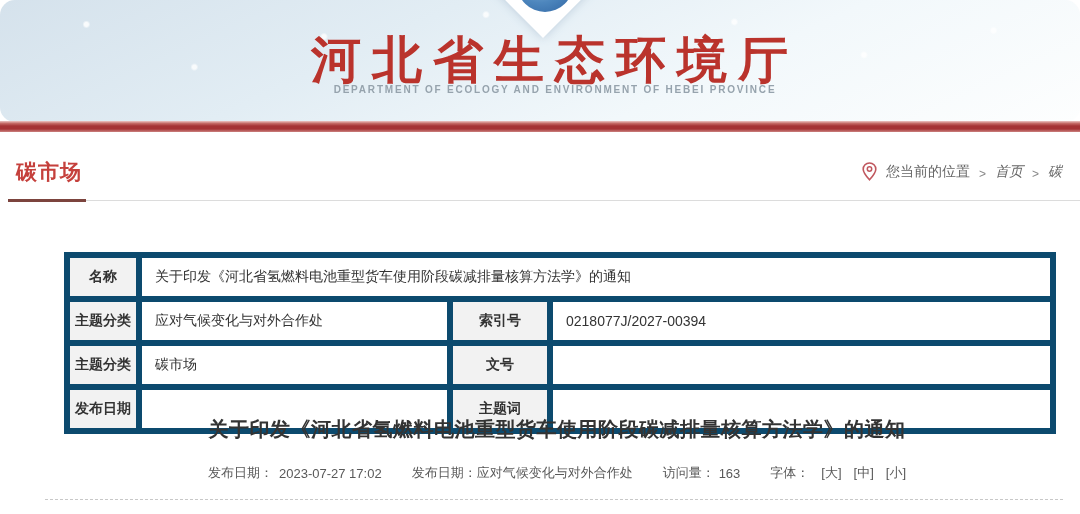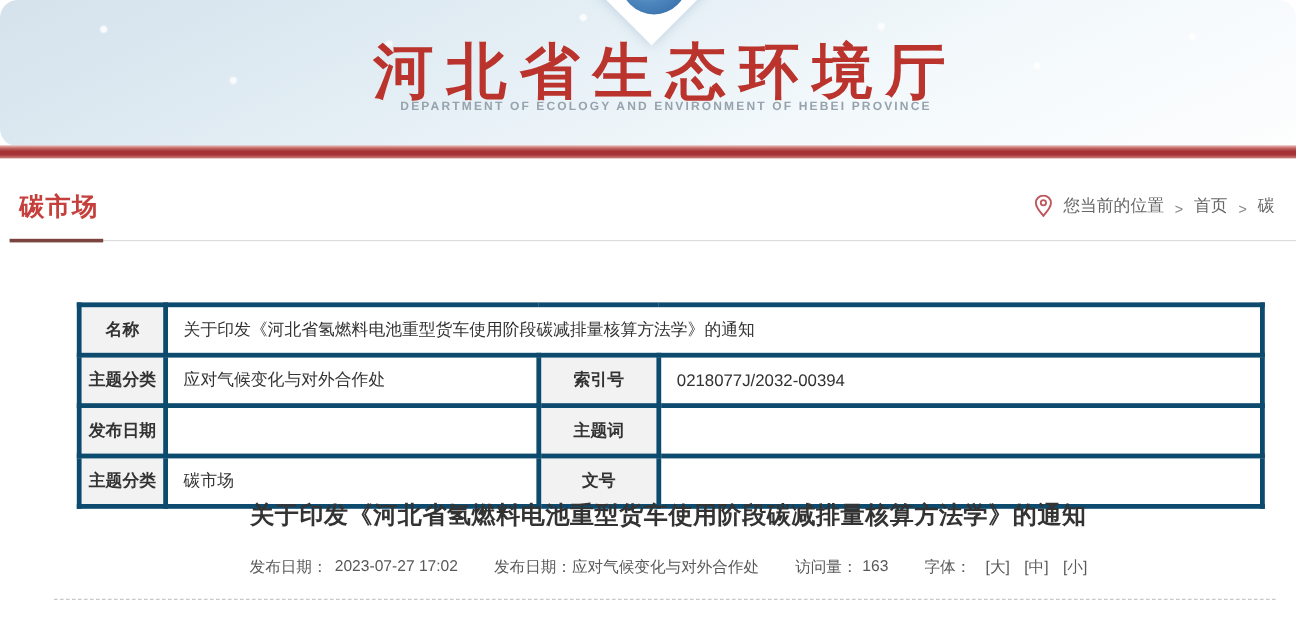--- a/index.html
+++ b/index.html
@@ -48,41 +48,41 @@
     position:absolute;left:16px;top:158px;font-size:21px;font-weight:bold;color:#c5403c;
     letter-spacing:1px;cursor:pointer;
   }
   .nav-line-gray{position:absolute;left:8px;top:200px;width:1072px;height:1px;background:#dcdcdc;}
   .nav-line-red{position:absolute;left:8px;top:199px;width:78px;height:3px;background:#7c443e;}
   .breadcrumb{
     position:absolute;left:862px;top:162px;display:flex;align-items:flex-end;gap:9px;
     font-size:14px;color:#666;white-space:nowrap;
   }
   .breadcrumb .sep{color:#888;font-size:12px;}
-  .breadcrumb .crumb{cursor:pointer;}
+  .breadcrumb .crumb{cursor:pointer;font-style:italic;}
   .pin{width:15px;height:19px;flex:0 0 auto;}
   
   .doc-table{
     position:absolute;left:64px;top:252px;border-collapse:collapse;table-layout:fixed;width:986px;
   }
   .doc-table td{
-    border:4px solid #0c4a6e;height:36px;font-size:14px;color:#333;overflow:hidden;white-space:nowrap;
+    border:6px solid #0c4a6e;height:36px;font-size:14px;color:#333;overflow:hidden;white-space:nowrap;
   }
   .doc-table td.lbl{background:#f2f2f2;font-weight:bold;text-align:center;}
   .doc-table td.val{padding:0 13px;text-align:left;background:#fff;}
   
   .art-title{
     position:absolute;left:64px;top:416px;width:986px;text-align:center;
     font-size:20px;font-weight:bold;color:#333;letter-spacing:.5px;
   }
   .art-meta{
     position:absolute;left:64px;top:464px;width:986px;display:flex;justify-content:center;
     align-items:center;font-size:13px;color:#595959;white-space:nowrap;
   }
-  .art-meta .grp{display:flex;}
+  .art-meta .grp{display:flex;align-items:center;}
   .art-meta .grp + .grp{margin-left:30px;}
   .art-meta .vgap{margin-left:6px;}
   .art-meta .viewsv{margin-left:4px;}
   .font-btn{margin-left:12px;cursor:pointer;color:#595959;}
   .dotted-sep{
     position:absolute;left:45px;top:499px;width:1018px;height:0;
     border-top:1px dashed #c8c8c8;
   }
 </style>
 </head>
@@ -124,32 +124,32 @@
       </colgroup>
     <tbody>
         <tr>
       <td class="lbl">名称</td>
       <td class="val" colspan="3">关于印发《河北省氢燃料电池重型货车使用阶段碳减排量核算方法学》的通知</td>
     </tr>
     <tr>
       <td class="lbl">主题分类</td>
       <td class="val">应对气候变化与对外合作处</td>
       <td class="lbl">索引号</td>
-      <td class="val">0218077J/2032-00394</td>
+      <td class="val">0218077J/2027-00394</td>
+    </tr>
+    <tr>
+      <td class="lbl">主题分类</td>
+      <td class="val">碳市场</td>
+      <td class="lbl">文号</td>
+      <td class="val"></td>
     </tr>
     <tr>
       <td class="lbl">发布日期</td>
       <td class="val"></td>
       <td class="lbl">主题词</td>
-      <td class="val"></td>
-    </tr>
-    <tr>
-      <td class="lbl">主题分类</td>
-      <td class="val">碳市场</td>
-      <td class="lbl">文号</td>
       <td class="val"></td>
     </tr>
   </tbody>
     </table>
 
   <div class="art-title">关于印发《河北省氢燃料电池重型货车使用阶段碳减排量核算方法学》的通知</div>
 
   <div class="art-meta">
     <span class="grp">
       <span>发布日期：</span>

